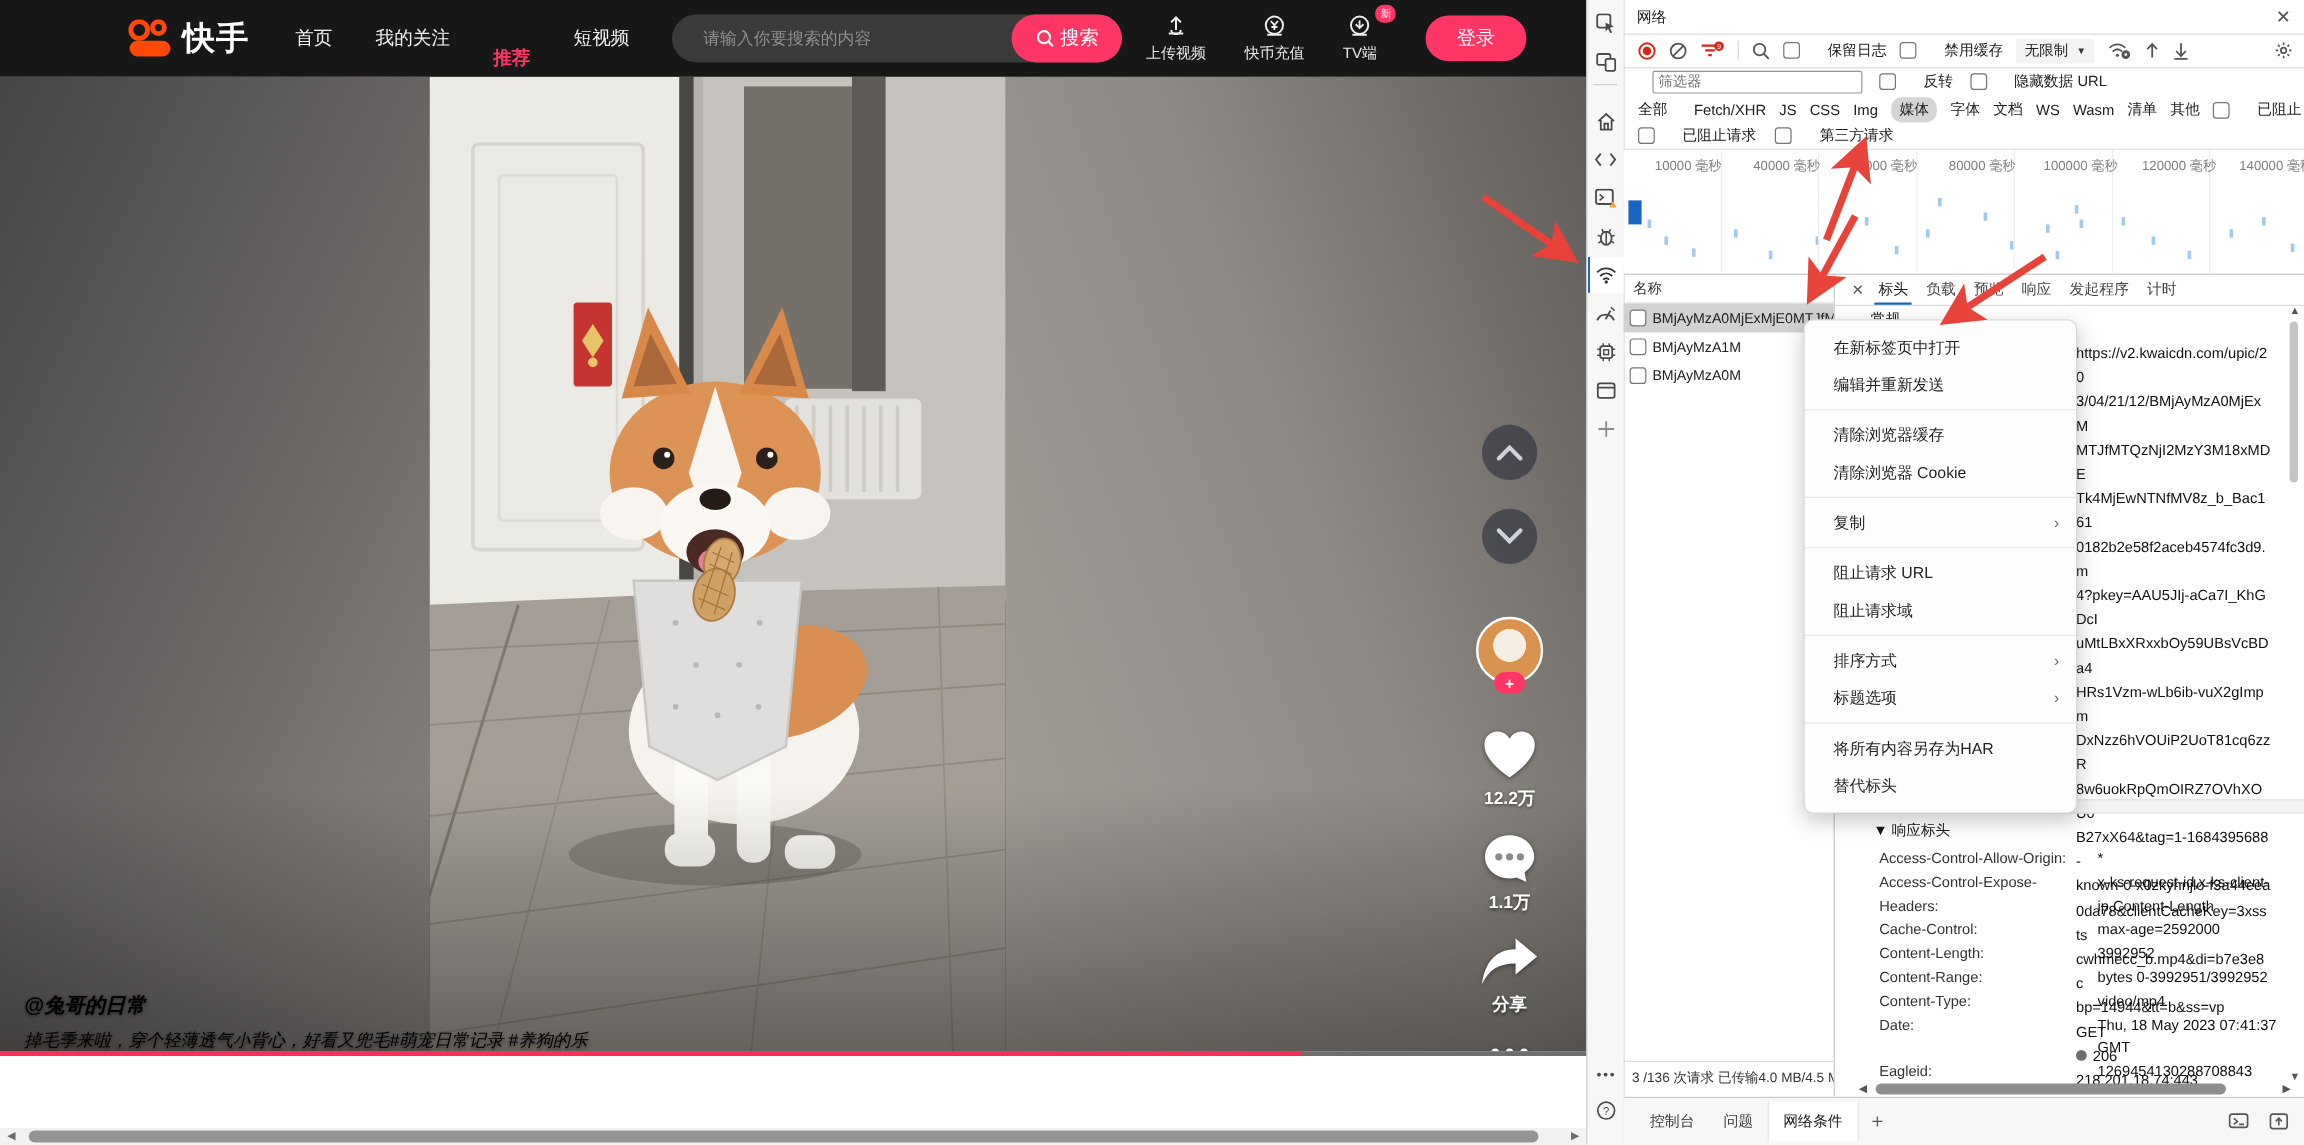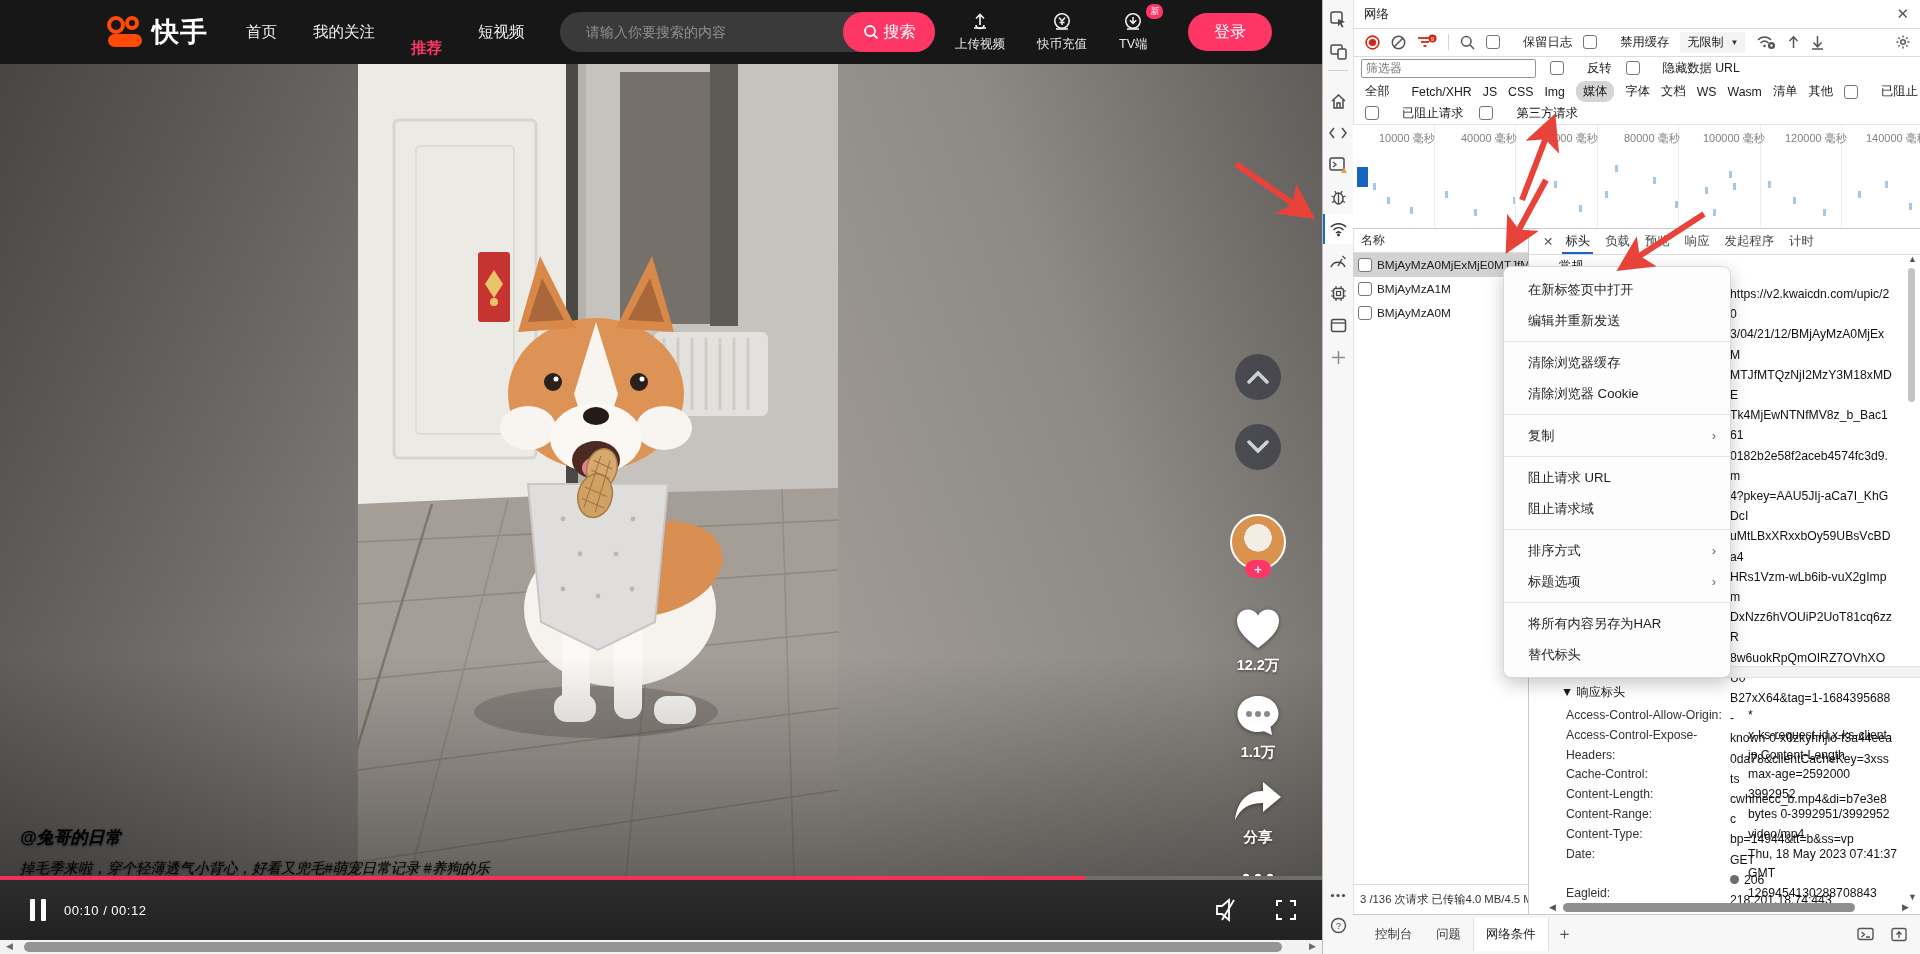--- a/index.html
+++ b/index.html
@@ -58,21 +58,21 @@
   .ab-divider{position:absolute;left:5px;width:20px;border-top:1px solid #cfcfcf;}
   .dtm{left:30px;top:0;width:468px;height:954px;}
   .dt-titlebar{left:0;top:0;width:568px;height:28px;border-bottom:1px solid #dcdcdc;display:flex;align-items:center;}
   .dt-title{margin-left:11px;font-size:12.5px;color:#1a1a1a;}
   .dt-close{position:absolute;right:12px;top:5px;font-size:15px;color:#555;cursor:pointer;}
   .dt-toolbar{left:0;top:28px;width:568px;height:29px;border-bottom:1px solid #dcdcdc;display:flex;align-items:center;gap:11px;padding-left:12px;box-sizing:border-box;}
   .tsep{width:1px;height:16px;background:#d7d7d7;}
   .cb{width:12px;height:12px;border:1px solid #767676;border-radius:3px;background:#fff;display:inline-block;flex:none;}
   .cbl{display:flex;align-items:center;gap:23px;font-size:12.3px;color:#202020;white-space:nowrap;cursor:pointer;}
   .throttle{display:flex;align-items:center;gap:7px;background:#f3f3f3;border-radius:2px;padding:2px 7px;cursor:pointer;}
-  .dt-filterrow{left:0;top:57px;width:568px;height:22px;display:flex;align-items:center;gap:14px;padding-left:8px;box-sizing:border-box;}
+  .dt-filterrow{left:0;top:57px;width:568px;height:22px;display:flex;align-items:center;gap:14px;padding-left:24px;box-sizing:border-box;}
   .filter-input{width:165px;height:17px;border:1px solid #949494;border-radius:2px;font-size:12px;padding:0 4px;color:#333;font-family:inherit;}
   .chips{left:0;top:81px;width:568px;height:21px;display:flex;align-items:center;gap:11px;padding-left:12px;box-sizing:border-box;font-size:12.3px;white-space:nowrap;}
   .chip{cursor:pointer;color:#202020;}
   .chip.sel{background:#d5d5d5;border-radius:9px;padding:2px 7px;}
   .chiprow2{left:0;top:103px;width:568px;height:20px;display:flex;align-items:center;gap:16px;padding-left:12px;box-sizing:border-box;border-bottom:0;}
   .dt-extra-border{left:0;top:124px;width:568px;border-top:1px solid #e4e4e4;}
   
   .timeline{left:0;top:125px;width:568px;height:103px;border-bottom:1px solid #c9c9c9;overflow:hidden;background:#fff;}
   .tick-label{position:absolute;top:6px;font-size:11px;color:#808080;white-space:nowrap;}
   .gridline{position:absolute;top:0;width:1px;height:103px;background:#ededed;}
@@ -320,36 +320,20 @@
           <circle cx="5" cy="4" r="3.2" fill="#fff"></circle>
           <circle cx="17" cy="4" r="3.2" fill="#fff"></circle>
           <circle cx="29" cy="4" r="3.2" fill="#fff"></circle>
         </svg>
     </div>
   </div>
 
   <div class="abs progress">
     <div class="progress-fill" style="width:1085px"></div>
   </div>
-  <div class="abs ctrlbar">
-    <div class="pause">
-        <span></span>
-        <span></span>
-      </div>
-    <div class="ctime">00:10 / 00:12</div>
-    <div class="ctrl-right">
-      <svg width="26" height="24" viewBox="0 0 26 24">
-          <polygon points="3,8 8,8 15,2 15,22 8,16 3,16" fill="none" stroke="#fff" stroke-width="1.8"></polygon>
-          <line x1="20" y1="2" x2="8" y2="22" stroke="#fff" stroke-width="1.8"></line>
-        </svg>
-      <svg width="24" height="24" viewBox="0 0 24 24">
-          <path d="M3 8 V3 H8 M16 3 H21 V8 M21 16 V21 H16 M8 21 H3 V16" fill="none" stroke="#fff" stroke-width="2"></path>
-        </svg>
-    </div>
-  </div>
 
   <div class="abs pagescroll">
     <span class="scroll-arrow" style="left:6px">◀</span>
     <div class="thumb"></div>
     <span class="scroll-arrow" style="right:6px">▶</span>
   </div>
 
   <div class="abs dt">
 
     <div class="abs ab">

